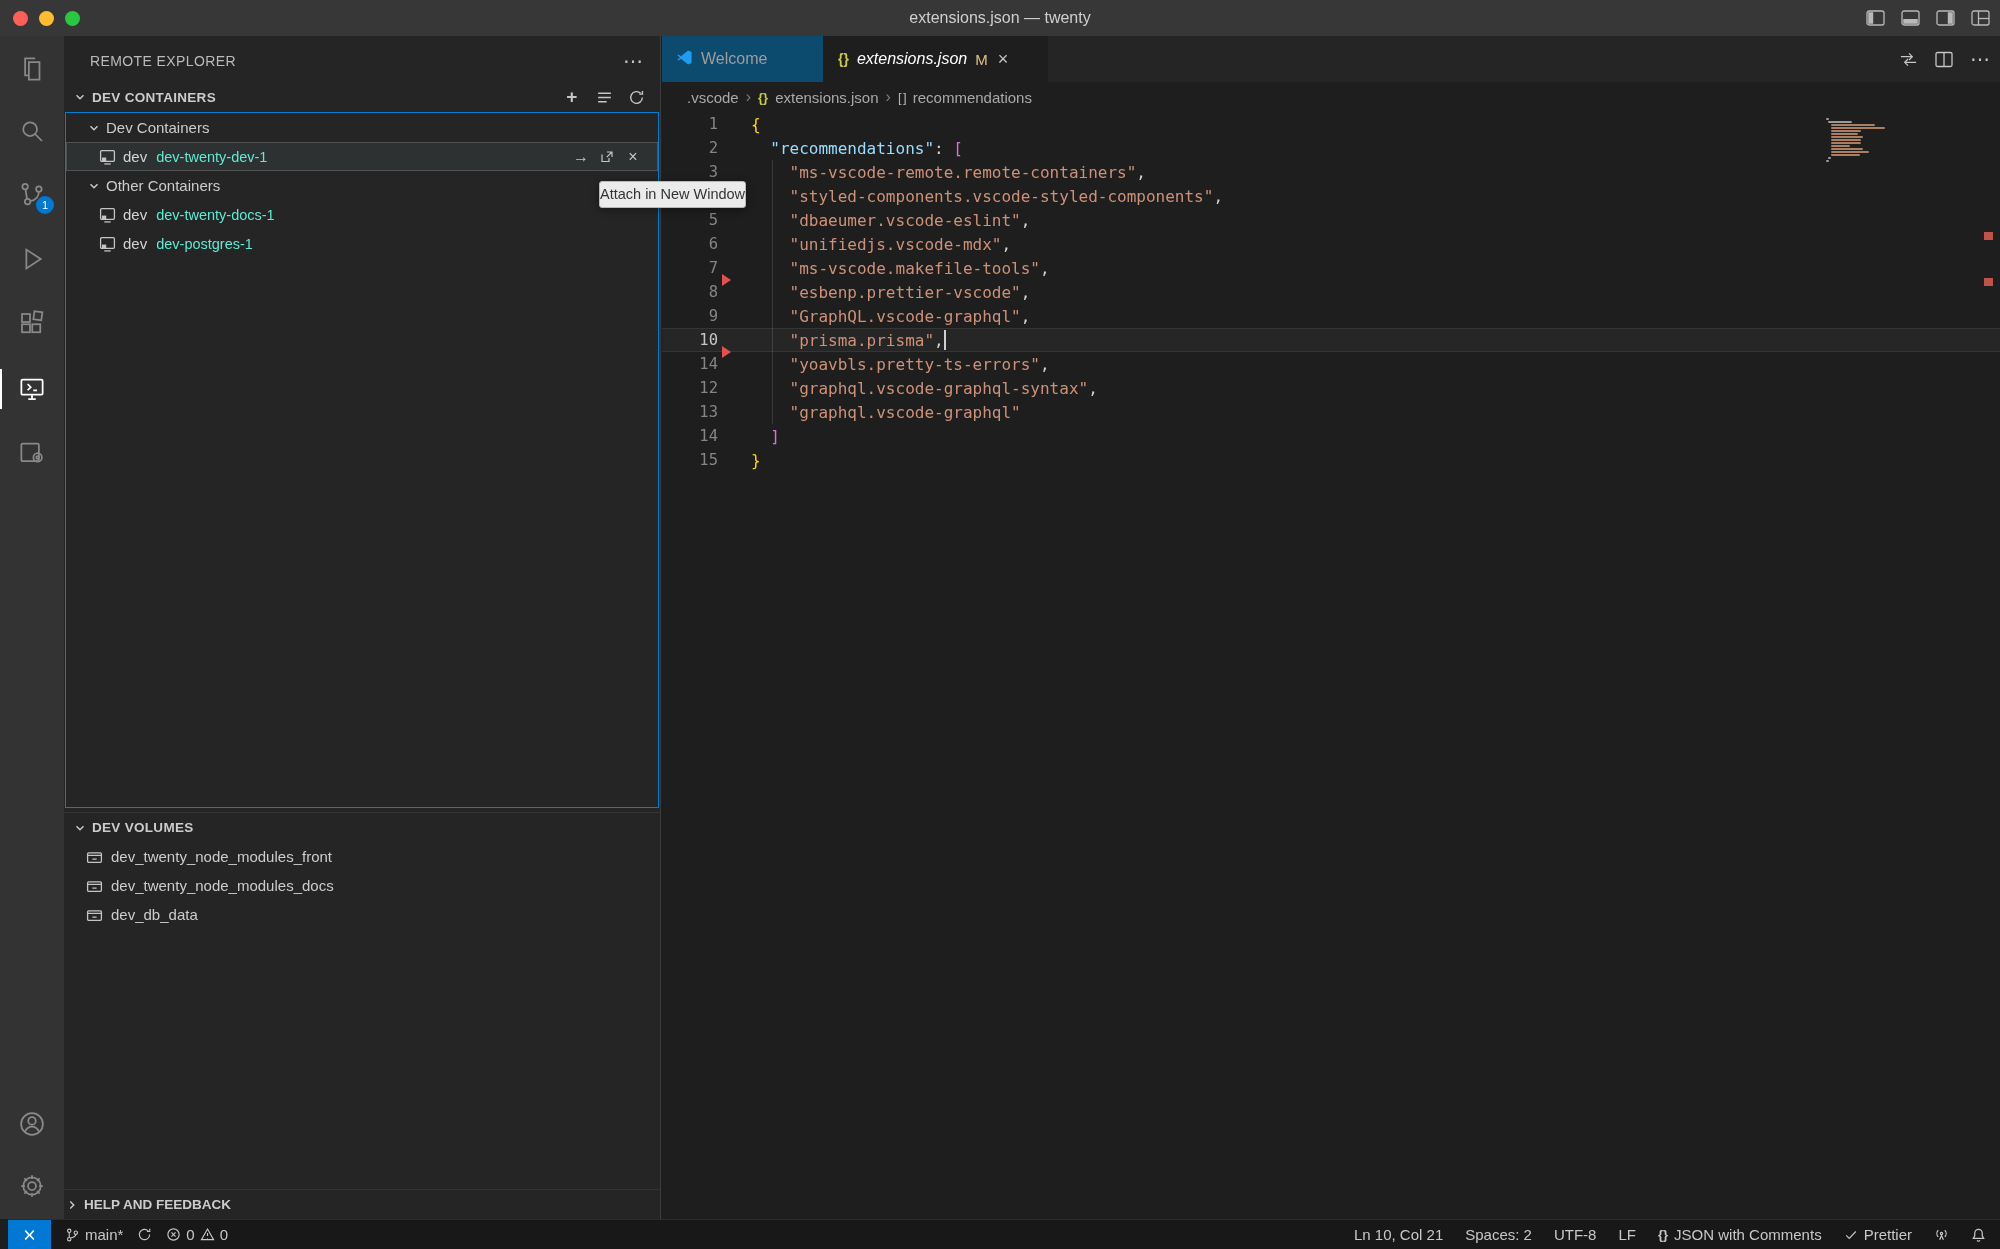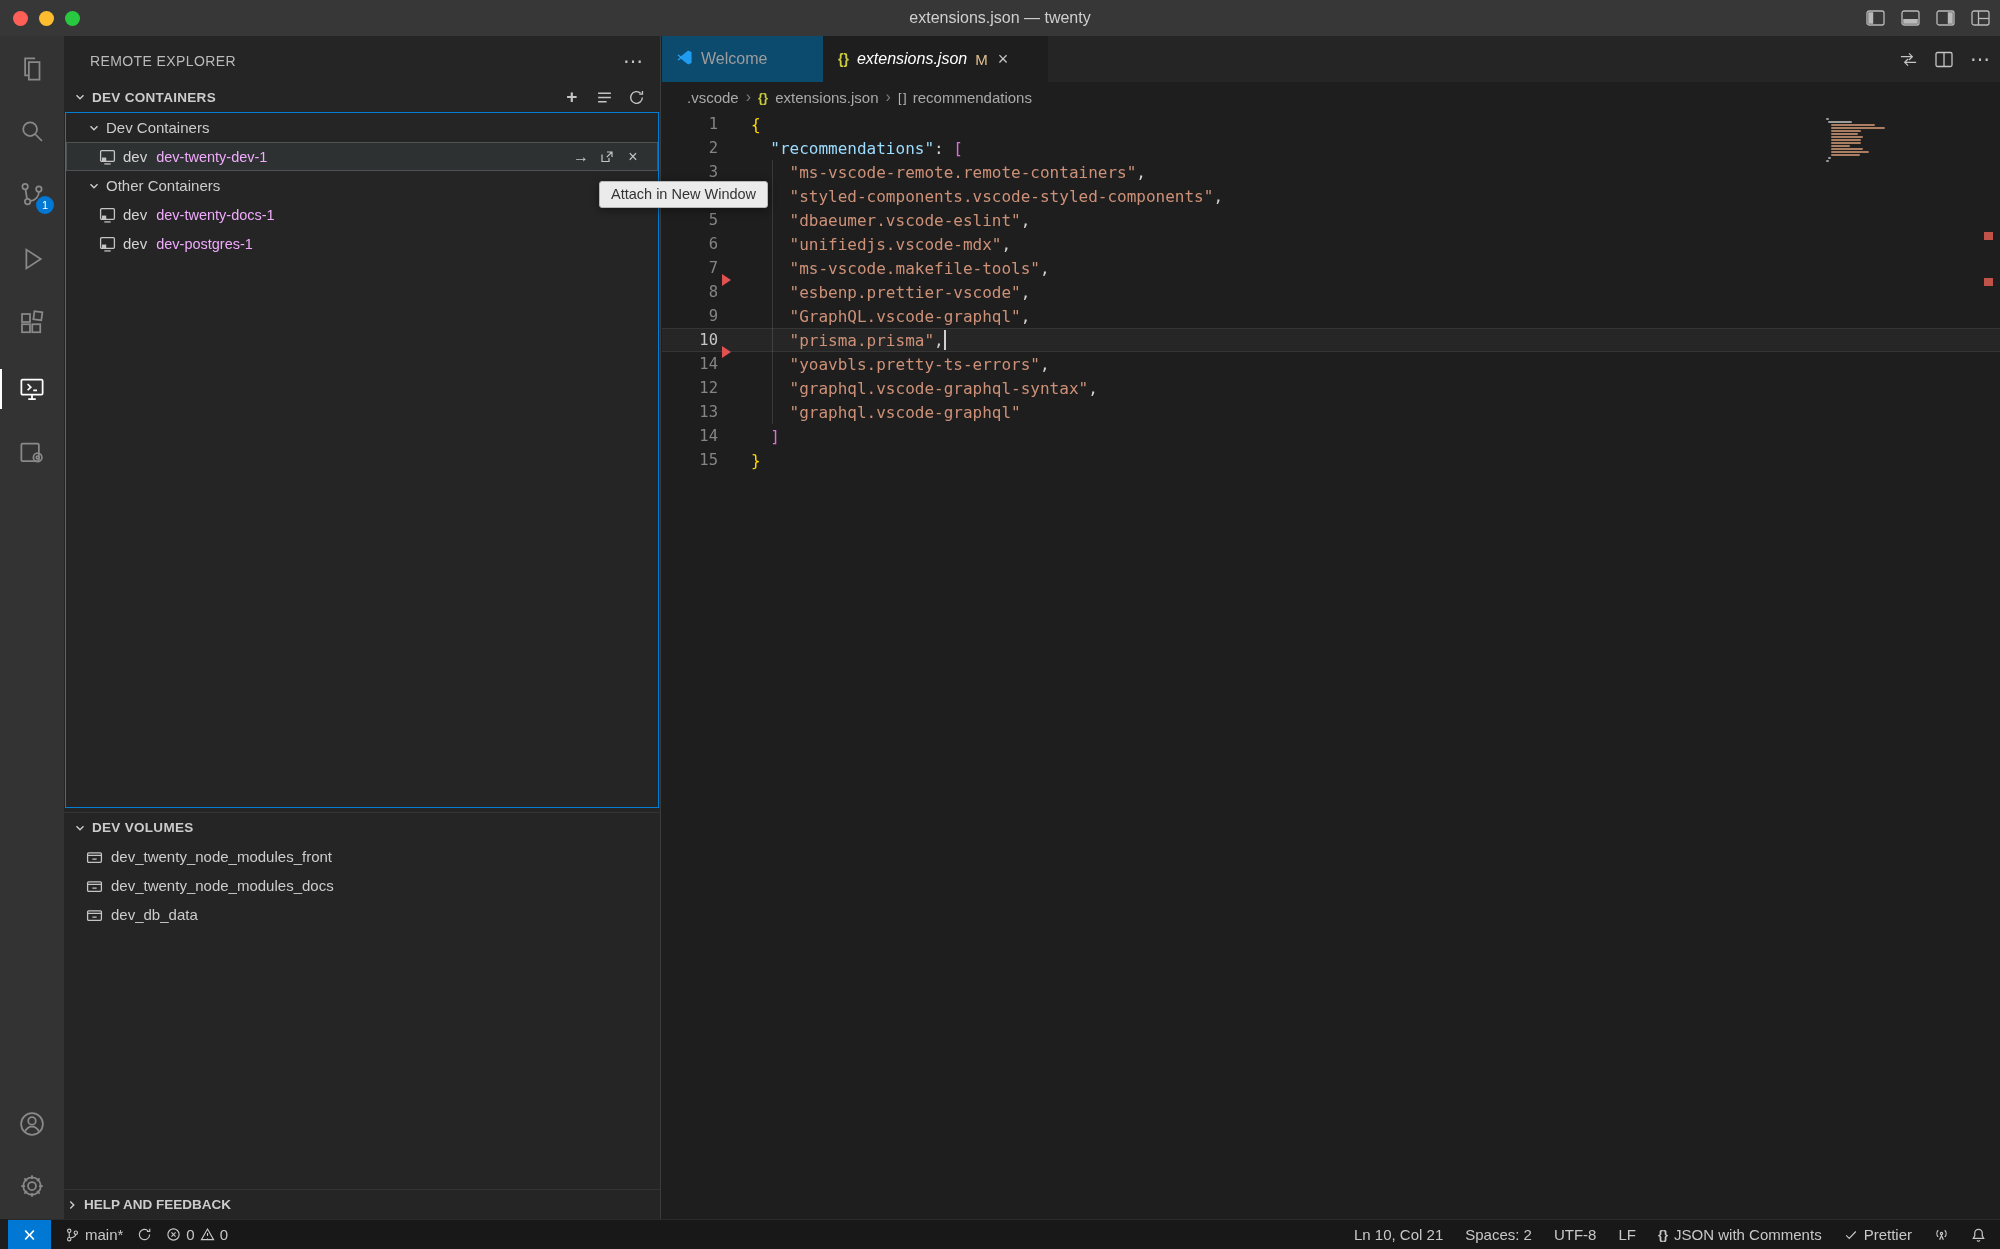--- a/index.html
+++ b/index.html
@@ -44,35 +44,35 @@
   .twisty.collapsed svg { transform:rotate(-90deg); }
 
   .tree-panel { height:696px; margin:0 1px; border:1px solid #007fd4; overflow:hidden; }
   .tree-row { height:29px; display:flex; align-items:center; font-size:15px; color:#cccccc; }
   .group-row { padding-left:20px; }
   .item-row { padding-left:33px; padding-right:14px; }
   .item-row.hovered { background:#2e3132; outline:1px solid rgba(255,255,255,.16); outline-offset:-1px; }
   .item-icon { width:17px; height:17px; margin-right:7px; flex:none; }
   .item-icon svg { stroke:#c5c5c5; fill:none; stroke-width:1.2; display:block; }
   .item-name { color:#d4d4d4; }
-  .item-desc { color:#f0abfc; margin-left:9px; font-size:14.5px; }
+  .item-desc { color:#5eead4; margin-left:9px; font-size:14.5px; }
   .row-actions { margin-left:auto; display:flex; align-items:center; gap:4px; }
   .row-actions .act { width:22px; height:22px; display:flex; align-items:center; justify-content:center;
                       color:#c5c5c5; font-size:16px; border-radius:4px; cursor:pointer; }
   .row-actions svg { stroke:#c5c5c5; fill:none; stroke-width:1.2; display:block; }
 
   .dv-header { border-top:1px solid rgba(255,255,255,.07); margin-top:4px; }
   .vol-row { height:29px; display:flex; align-items:center; padding-left:22px; font-size:15px; color:#cccccc; }
   .vol-row .item-icon{ margin-right:8px; }
   .sb-spacer { flex:1; }
   .help-row { height:30px; display:flex; align-items:center; font-size:13.5px; font-weight:700;
               border-top:1px solid rgba(255,255,255,.07); }
 
   
-  .tooltip { position:absolute; left:599px; top:181px; height:27px; line-height:25px; padding:0 11px;
+  .tooltip { position:absolute; left:599px; top:181px; height:27px; line-height:25px; padding:0 0;
              background:#ebebeb; color:#333333; font-size:14.5px; border:1px solid #b7b7b7; border-radius:3px;
              box-shadow:0 2px 8px rgba(0,0,0,.4); z-index:60; white-space:nowrap; }
 
   
   .editor { position:absolute; top:36px; left:662px; right:0; bottom:30px; background:#1e1e1e; }
   .tabbar { position:relative; height:46px; background:#252526; display:flex; align-items:stretch; }
   .tab { display:flex; align-items:center; padding:0 14px; font-size:16px; gap:8px; border-right:1px solid #1e1e1e; }
   .tab.inactive { background:#0c4a6e; color:#9d9d9d; width:162px; }
   .tab.active { background:#1e1e1e; color:#ffffff; width:224px; }
   .tab.active .tab-label { font-style:italic; }

